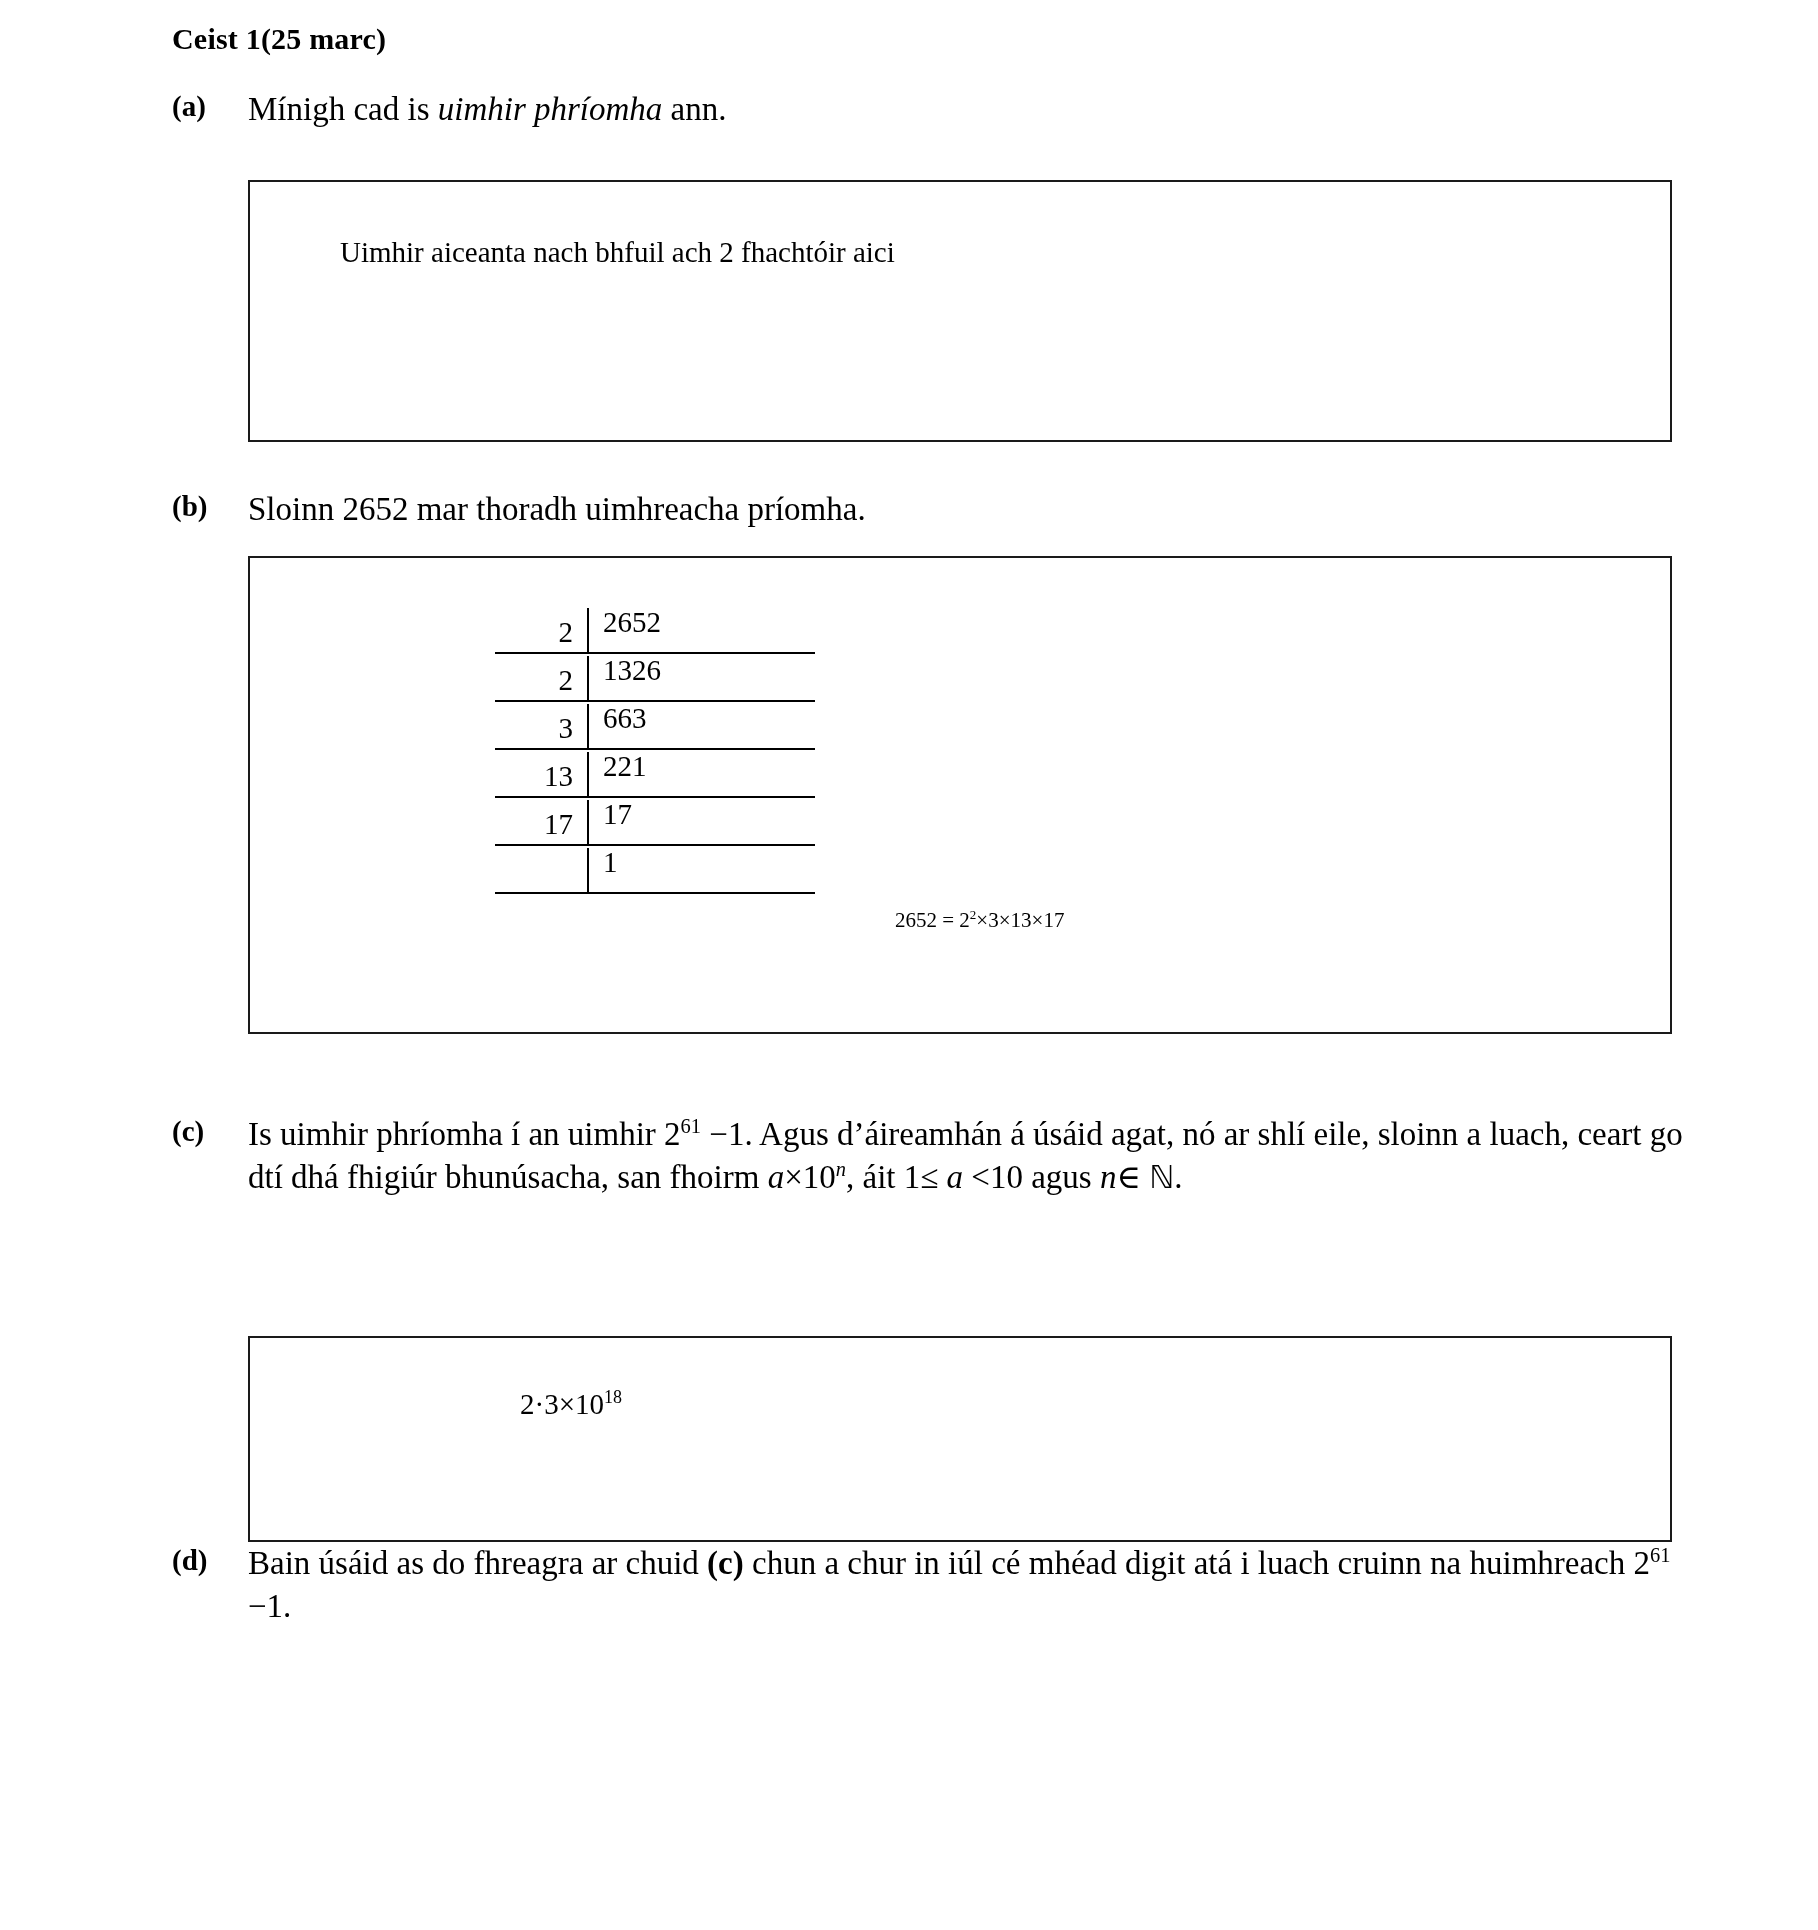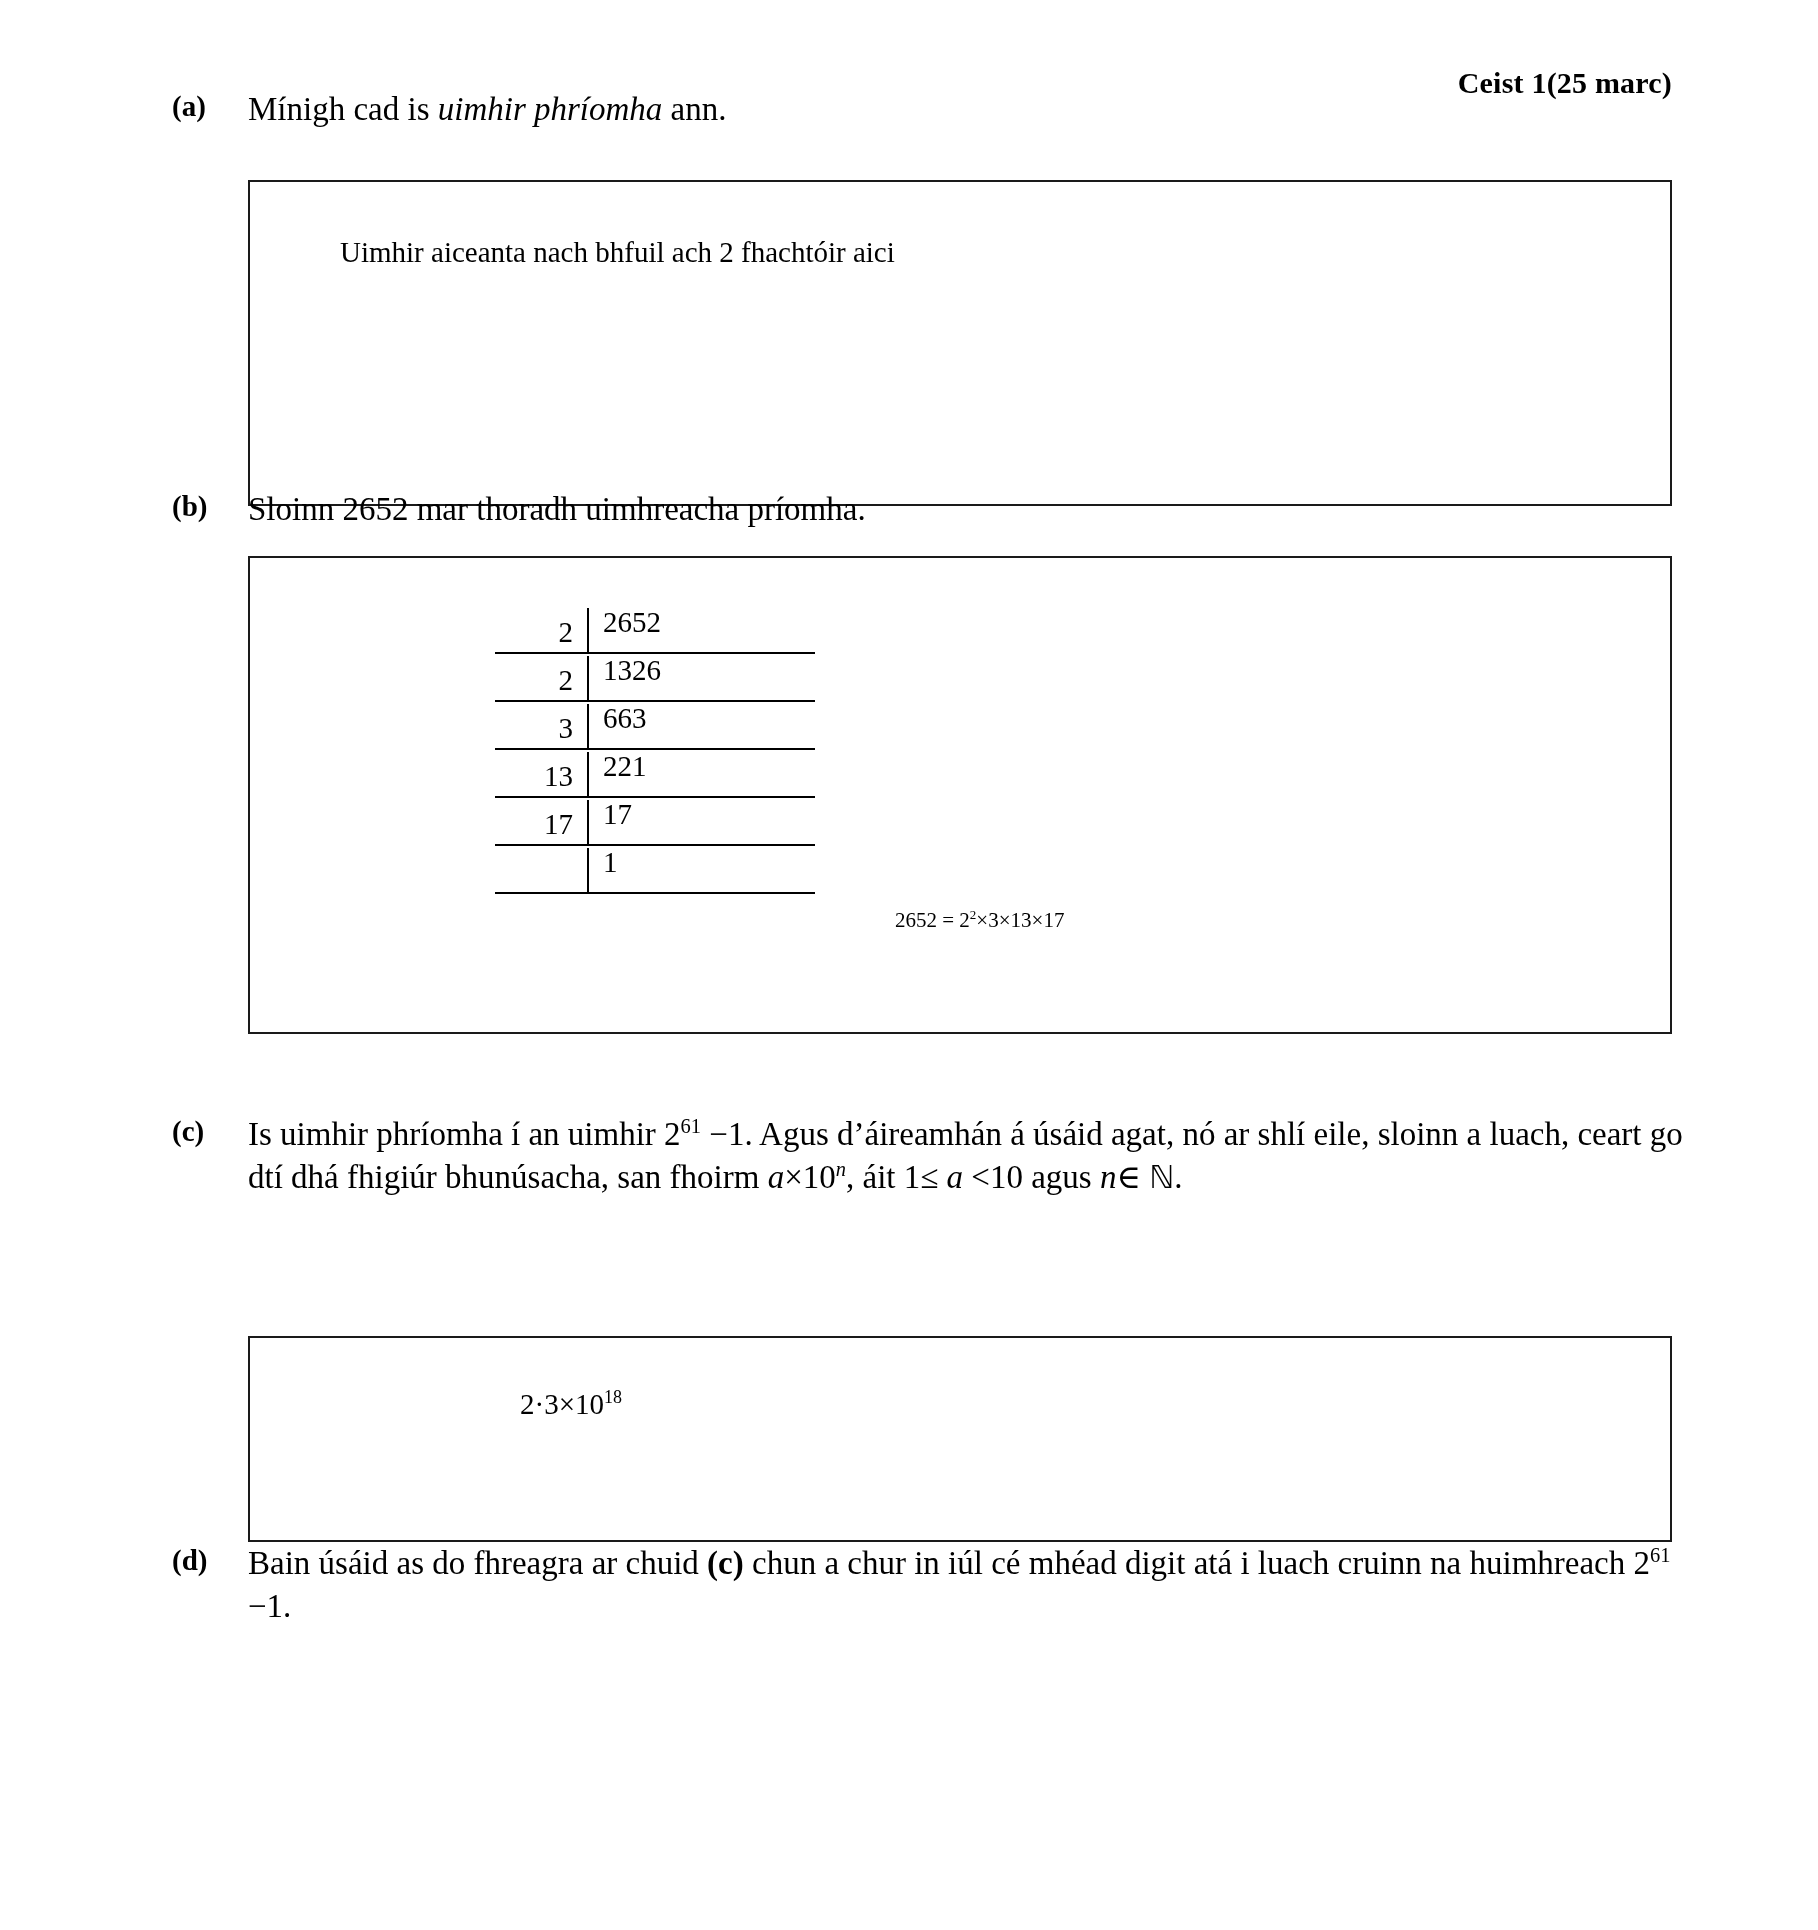--- a/index.html
+++ b/index.html
@@ -19,23 +19,22 @@
     overflow: hidden;
   }
 
   
   .header {
     position: absolute;
     left: 172px;
     top: 22px;
     width: 1500px;
     display: flex;
-    justify-content: flex-end;
+    justify-content: flex-start;
     align-items: baseline;
-    margin-top: 44px;
   }
   .header-title,
   .header-marks {
     font-size: 30px;
     font-weight: bold;
     letter-spacing: 0.2px;
   }
 
   
   .part {
@@ -144,21 +143,21 @@
     <span class="header-marks">(25 marc)</span>
   </div>
 
   <div class="part" style="top: 88px;">
     <div class="part-row">
       <span class="part-label">(a)</span>
       <span class="part-text"><span>Mínigh cad is </span><span class="ital">uimhir phríomha</span><span> ann.</span></span>
     </div>
   </div>
 
-  <div class="answer-box" style="top: 180px; height: 326px;">
+  <div class="answer-box" style="top: 180px; height: 262px;">
     <span class="answer-text" style="left: 90px; top: 52px;">Uimhir aiceanta nach bhfuil ach 2 fhachtóir aici</span>
   </div>
 
   <div class="part" style="top: 488px;">
     <div class="part-row">
       <span class="part-label">(b)</span>
       <span class="part-text">Sloinn 2652 mar thoradh uimhreacha príomha.</span>
     </div>
   </div>
 

